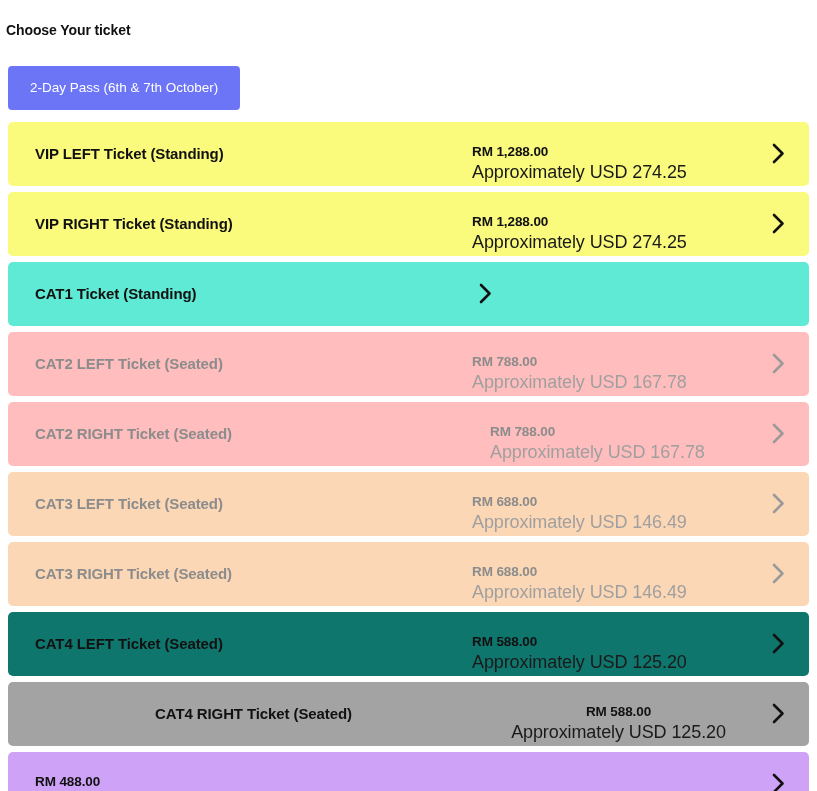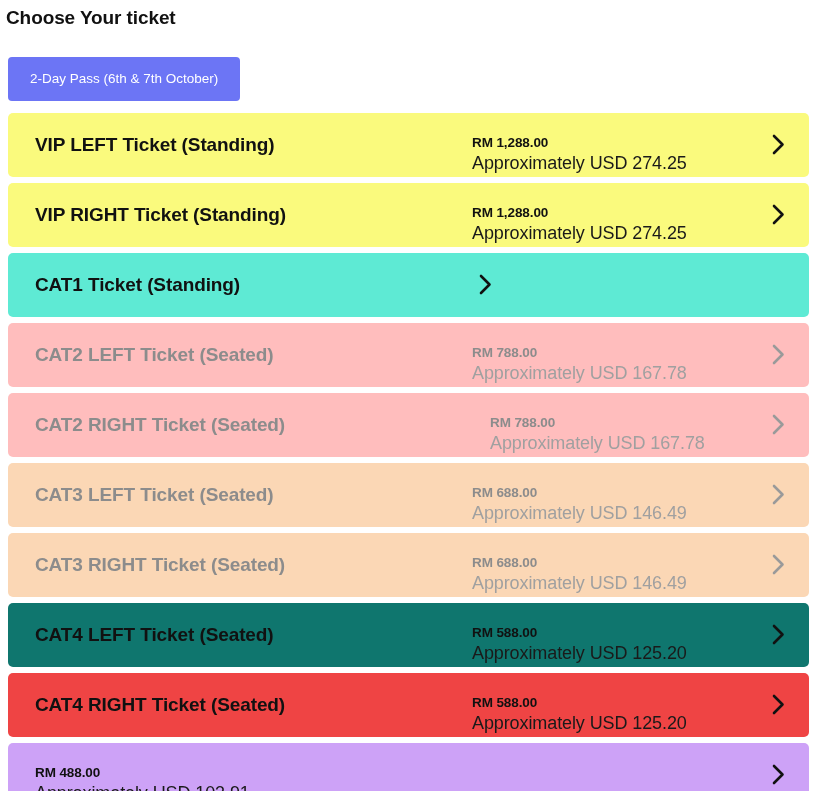--- a/index.html
+++ b/index.html
@@ -11,25 +11,25 @@
   body {
     width: 817px;
     height: 791px;
     font-family: "Liberation Sans", sans-serif;
     color: #111111;
     overflow: hidden;
     position: relative;
   }
 
   .page-title {
-    font-size: 19px;
+    font-size: 14px;
     font-weight: bold;
     color: #111111;
     margin: 0;
-    padding: 7px 0 0 6px;
+    padding: 22px 0 0 6px;
     letter-spacing: -0.1px;
   }
 
   .pass-tabs {
     padding: 28px 0 0 8px;
   }
 
   .pass-tab {
     display: inline-block;
     background: #6C75F5;
@@ -57,21 +57,21 @@
     height: 64px;
     border-radius: 5px;
     display: flex;
     align-items: center;
     cursor: pointer;
     box-sizing: border-box;
     padding: 0 18px 0 27px;
   }
 
   .ticket-name {
-    font-size: 19px;
+    font-size: 15px;
     font-weight: bold;
     color: #111111;
     flex: 0 0 auto;
     width: 437px;
     letter-spacing: -0.1px;
   }
 
   .ticket-price-block {
     flex: 1 1 auto;
     display: flex;
@@ -207,21 +207,21 @@
       <div class="ticket-price-block">
         <div class="ticket-price">RM 588.00</div>
         <div class="ticket-approx">Approximately USD 125.20</div>
       </div>
       <div class="chevron">
         <svg width="13" height="21" viewBox="0 0 13 21" fill="none" aria-hidden="true">
           <path d="M2 2 L10.5 10.5 L2 19" stroke="currentColor" stroke-width="2.6" stroke-linecap="round" stroke-linejoin="round"></path>
         </svg>
       </div>
     </div>
-    <div class="ticket-row" style="background: #ef4444;">
+    <div class="ticket-row" style="background: #a3a3a3; text-align: center;">
       <div class="ticket-name">CAT4 RIGHT Ticket (Seated)</div>
       <div class="ticket-price-block">
         <div class="ticket-price">RM 588.00</div>
         <div class="ticket-approx">Approximately USD 125.20</div>
       </div>
       <div class="chevron">
         <svg width="13" height="21" viewBox="0 0 13 21" fill="none" aria-hidden="true">
           <path d="M2 2 L10.5 10.5 L2 19" stroke="currentColor" stroke-width="2.6" stroke-linecap="round" stroke-linejoin="round"></path>
         </svg>
       </div>

